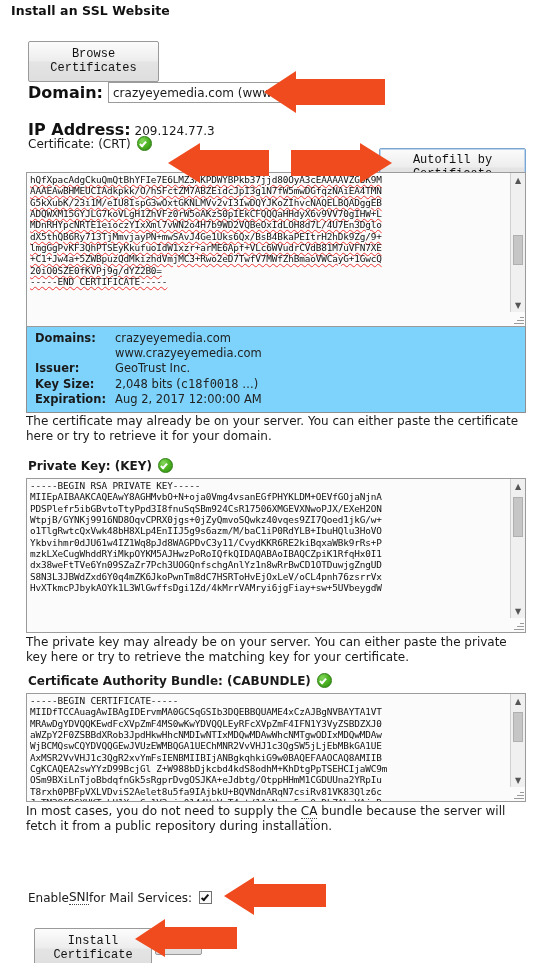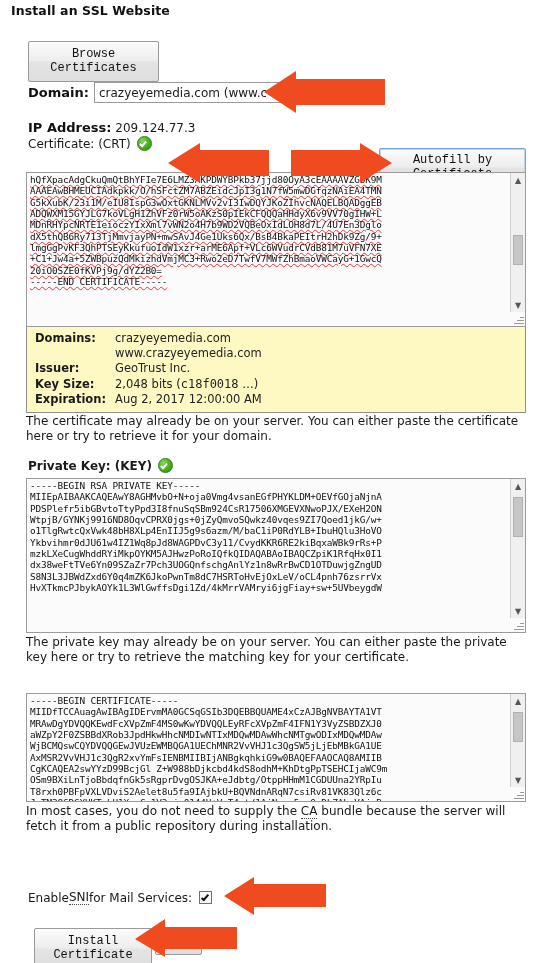--- a/index.html
+++ b/index.html
@@ -52,21 +52,21 @@
   #browse-certificates {
     position: absolute;
     left: 28px;
     top: 41px;
     width: 131px;
     text-align: center;
     padding: 5px 0 6px 0;
   }
   .field-label {
     font-weight: bold;
-    font-size: 13px;
+    font-size: 16px;
     color: #111;
   }
   .row-domain {
     position: absolute;
     left: 28px;
     top: 82px;
     display: flex;
     align-items: center;
   }
   .row-domain .field-label { margin-right: 5px; }
@@ -233,21 +233,21 @@
   }
 
   
   .cert-info {
     position: absolute;
     left: 26px;
     top: 327px;
     width: 500px;
     border: 1px solid #8f8f8f;
     border-top: none;
-    background: #fef9c3;
+    background: #7dd3fc;
     box-sizing: border-box;
     padding: 4px 6px 4px 8px;
     font-size: 11.5px;
     line-height: 14.5px;
   }
   .cert-info table { border-collapse: collapse; }
   .cert-info td { vertical-align: top; padding: 0 0 1px 0; }
   .cert-info td.k { font-weight: bold; padding-right: 9px; white-space: nowrap; }
   .cert-info td.v { color: #222; }
   .mono-small {
@@ -433,20 +433,24 @@
       <div class="resize-grip">
         <i style="bottom:1px; width:10px;"></i>
         <i style="bottom:4px; width:7px;"></i>
         <i style="bottom:7px; width:4px;"></i>
       </div>
     </div>
   </div>
 
   <div class="helptext" style="left:26px; top:635px;">The private key may already be on your server. You can either paste the private key here or try to retrieve the matching key for your certificate.</div>
 
+  <div class="sect-label" style="left:28px; top:673px;">
+    <span>Certificate Authority Bundle: (CABUNDLE)</span>
+    <span class="ok-badge"></span>
+  </div>
 
   <div class="ta-wrap" style="left:26px; top:693px; width:500px; height:109px;">
     <div class="ta-text">-----BEGIN CERTIFICATE-----
 MIIDfTCCAuagAwIBAgIDErvmMA0GCSqGSIb3DQEBBQUAME4xCzAJBgNVBAYTA1VT
 MRAwDgYDVQQKEwdFcXVpZmF4MS0wKwYDVQQLEyRFcXVpZmF4IFN1Y3VyZSBDZXJ0
 aWZpY2F0ZSBBdXRob3JpdHkwHhcNMDIwNTIxMDQwMDAwWhcNMTgwODIxMDQwMDAw
 WjBCMQswCQYDVQQGEwJVUzEWMBQGA1UEChMNR2VvVHJ1c3QgSW5jLjEbMBkGA1UE
 AxMSR2VvVHJ1c3QgR2xvYmFsIENBMIIBIjANBgkqhkiG9w0BAQEFAAOCAQ8AMIIB
 CgKCAQEA2swYYzD99BcjGl Z+W988bDjkcbd4kdS8odhM+KhDtgPpTSEHCIjaWC9m
 OSm9BXiLnTjoBbdqfnGk5sRgprDvgOSJKA+eJdbtg/OtppHHmM1CGDUUna2YRpIu

